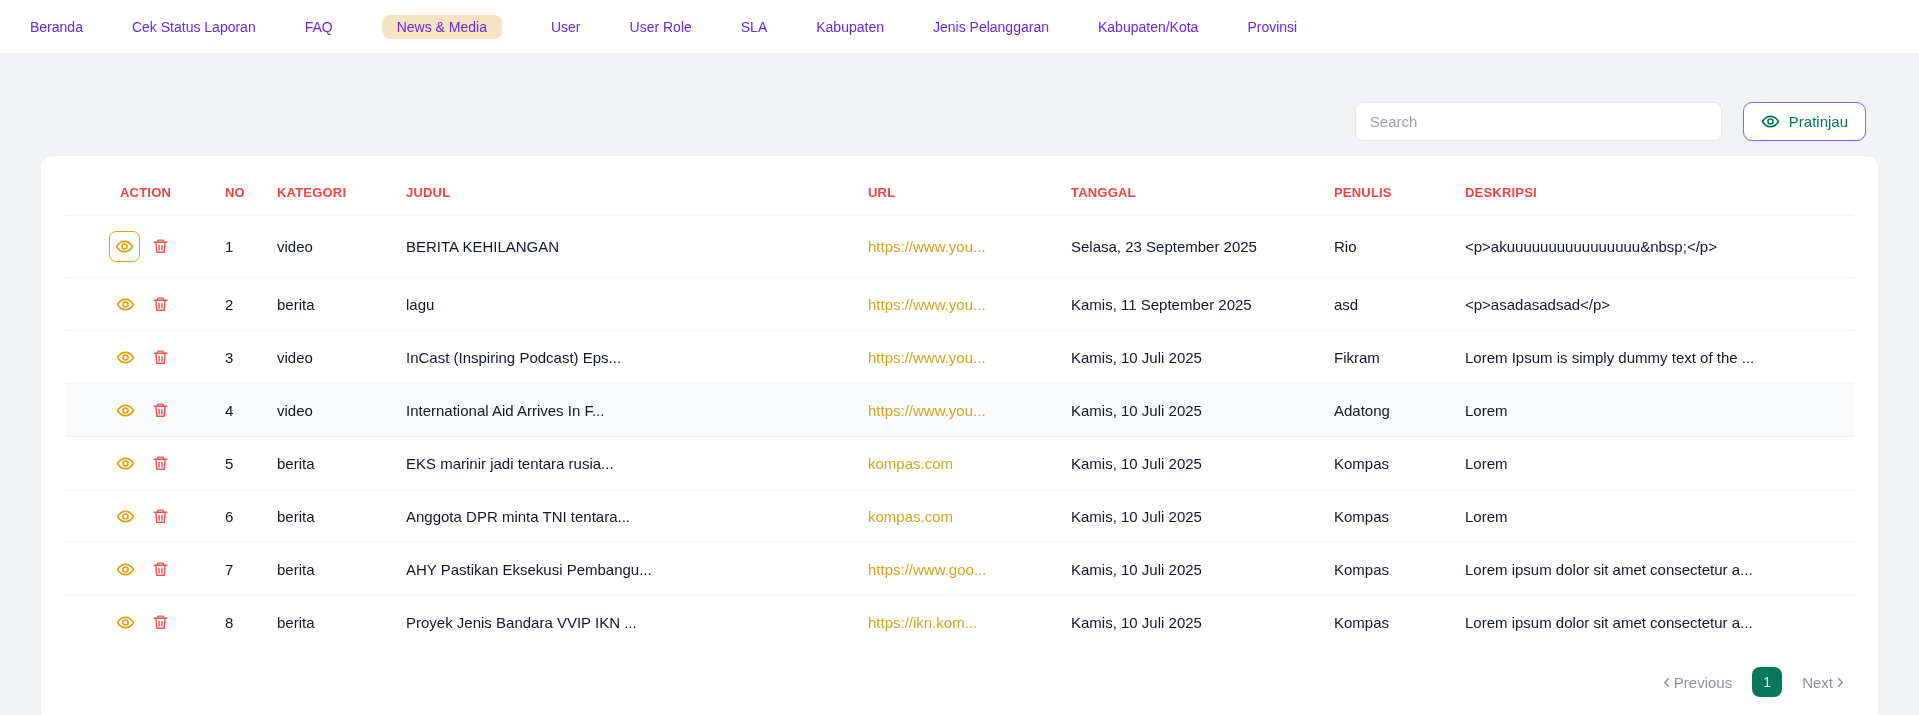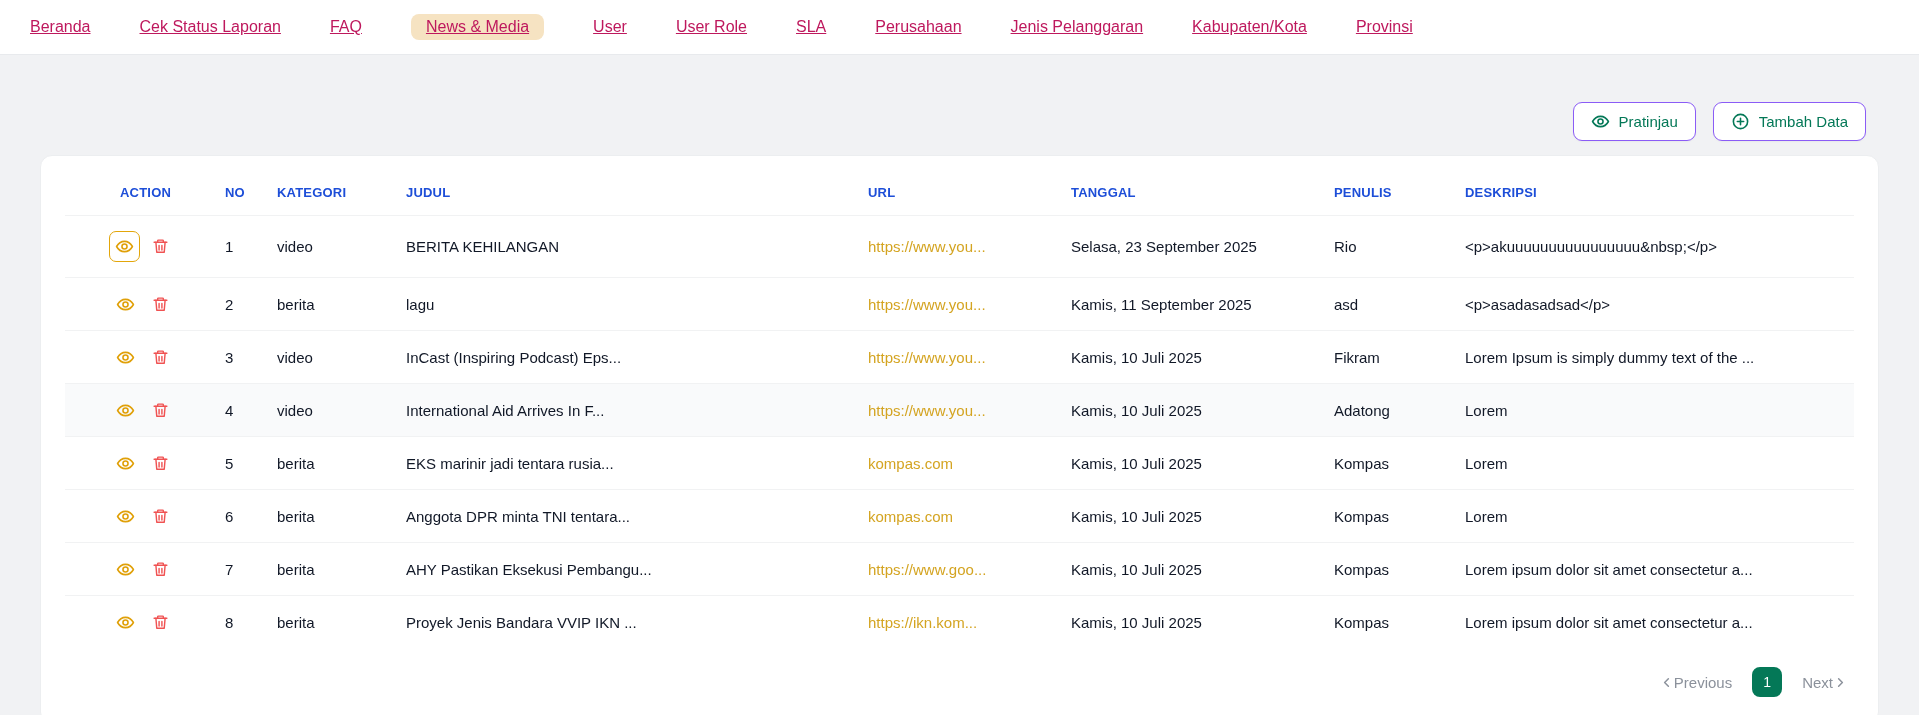--- a/index.html
+++ b/index.html
@@ -14,27 +14,26 @@
   .navbar {
     height: 55px;
     background: #ffffff;
     border-bottom: 1px solid #e8eaed;
     display: flex;
     align-items: center;
     padding-left: 30px;
     gap: 49px;
   }
   .nav-item {
-    color: #be185d;
-    font-size: 16px;
+    color: #6d28d9;
+    font-size: 14px;
     white-space: nowrap;
     cursor: pointer;
     padding: 9px 0;
     border-radius: 8px;
-    text-decoration: underline;
   }
   .nav-item.active {
     background: #f6e3c2;
     padding: 4px 15px;
   }
 
   
   .toolbar {
     display: flex;
     justify-content: flex-end;
@@ -88,21 +87,21 @@
   col.c-no       { width: 52px; }
   col.c-kategori { width: 129px; }
   col.c-judul    { width: 462px; }
   col.c-url      { width: 203px; }
   col.c-tanggal  { width: 263px; }
   col.c-penulis  { width: 131px; }
   col.c-deskripsi{ width: auto; }
 
   thead th {
     text-align: left;
-    color: #1d4ed8;
+    color: #ef4444;
     font-size: 13px;
     font-weight: bold;
     letter-spacing: 0.2px;
     padding: 15px 8px 15px 0;
     white-space: nowrap;
   }
   th.action-h { padding-left: 55px; }
   tbody td {
     font-size: 15px;
     color: #111827;
@@ -177,44 +176,36 @@
 <body>
 
 <div class="navbar">
   <span class="nav-item">Beranda</span>
   <span class="nav-item">Cek Status Laporan</span>
   <span class="nav-item">FAQ</span>
   <span class="nav-item active">News &amp; Media</span>
   <span class="nav-item">User</span>
   <span class="nav-item">User Role</span>
   <span class="nav-item">SLA</span>
-  <span class="nav-item">Perusahaan</span>
+  <span class="nav-item">Kabupaten</span>
   <span class="nav-item">Jenis Pelanggaran</span>
   <span class="nav-item">Kabupaten/Kota</span>
   <span class="nav-item">Provinsi</span>
 </div>
 
 <div class="toolbar">
+  <input class="search-box" type="text" placeholder="Search" style="">
   <button class="btn">
     <span class="chev">
       <svg width="19" height="19" viewBox="0 0 24 24" fill="none" stroke="#047857" stroke-width="2" stroke-linejoin="round">
         <path d="M2 12s3.5-6.5 10-6.5S22 12 22 12s-3.5 6.5-10 6.5S2 12 2 12z"></path>
           <circle cx="12" cy="12" r="3.2"></circle>
       </svg>
     </span>
     <span>Pratinjau</span>
-  </button>
-  <button class="btn">
-    <span class="chev">
-      <svg width="19" height="19" viewBox="0 0 24 24" fill="none" stroke="#047857" stroke-width="2" stroke-linecap="round">
-        <circle cx="12" cy="12" r="9"></circle>
-          <path d="M12 8v8M8 12h8"></path>
-      </svg>
-    </span>
-    <span>Tambah Data</span>
   </button>
 </div>
 
 <div class="card">
   <table>
     <colgroup>
       <col class="c-action">
         <col class="c-no">
         <col class="c-kategori">
         <col class="c-judul">

